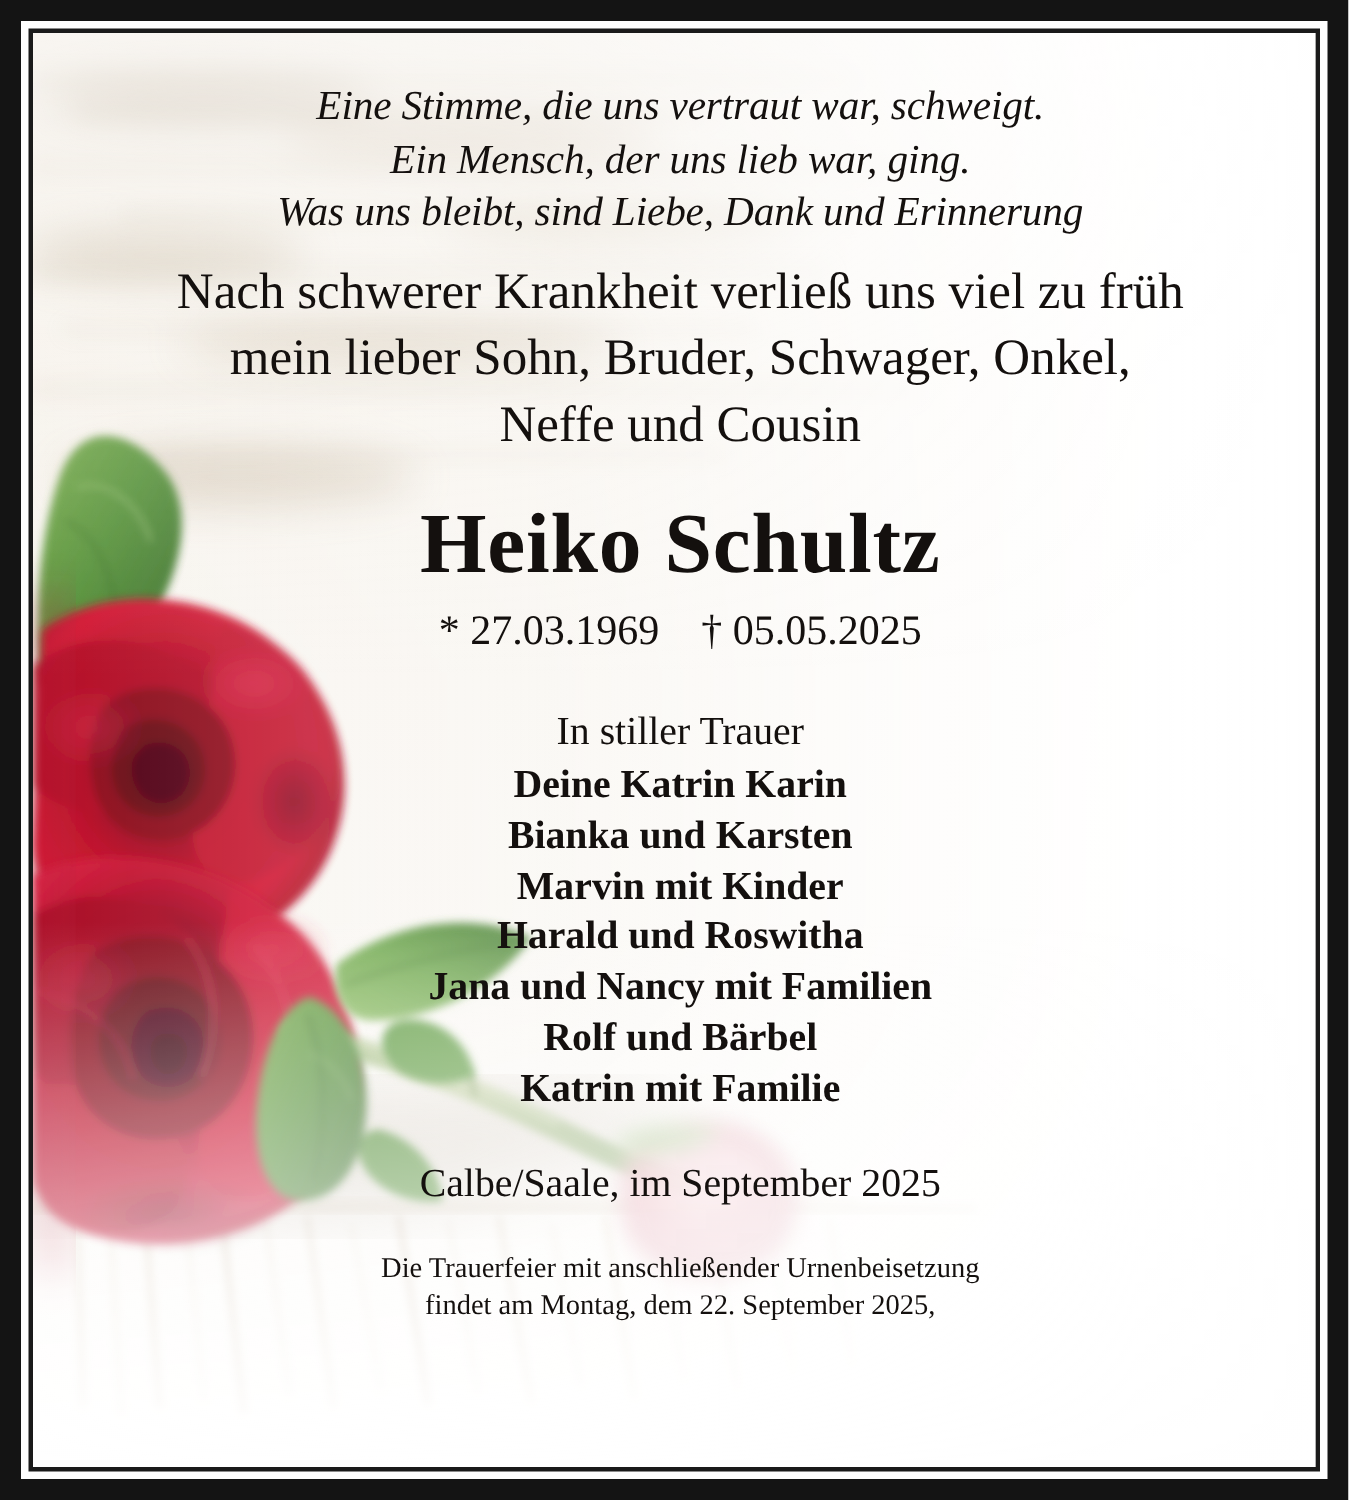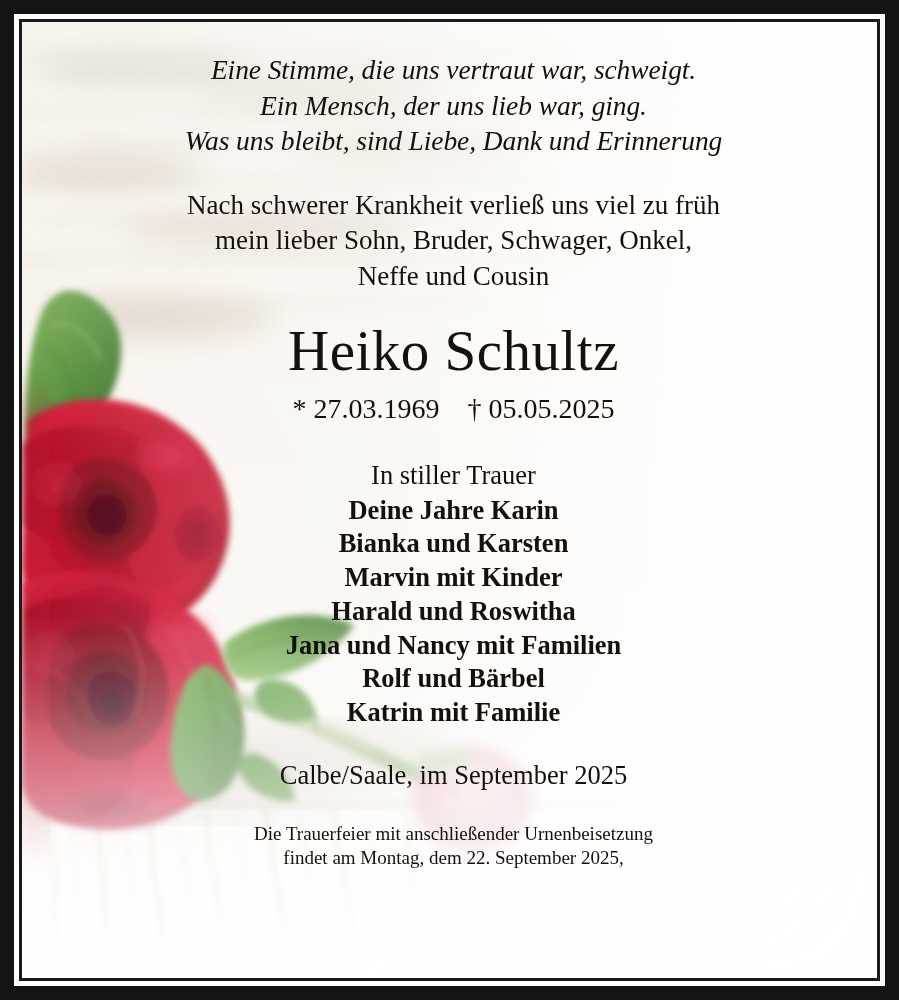--- a/index.html
+++ b/index.html
@@ -71,28 +71,28 @@
   .poem {
     font-style: italic;
     font-size: 27.5px;
     line-height: 1.295;
     letter-spacing: -0.1px;
     margin-top: 8px;
   }
   .poem div { white-space: nowrap; }
 
   .intro {
-    font-size: 27px;
+    font-size: 34px;
     line-height: 1.31;
-    margin-top: 29px;
+    margin-top: 14px;
   }
   .intro div { white-space: nowrap; }
 
   .name {
-    font-weight: normal;
+    font-weight: bold;
     font-size: 57px;
     line-height: 1;
     letter-spacing: 0.5px;
     margin-top: 28px;
   }
 
   .dates {
     font-size: 28px;
     line-height: 1;
     margin-top: 16px;
@@ -403,21 +403,21 @@
           <div>Neffe und Cousin</div>
         </div>
 
         <div class="name">Heiko Schultz</div>
 
         <div class="dates">* 27.03.1969    † 05.05.2025</div>
 
         <div class="mourn-head">In stiller Trauer</div>
 
         <div class="mourners">
-          <div>Deine Jahre Karin</div>
+          <div>Deine Katrin Karin</div>
           <div>Bianka und Karsten</div>
           <div>Marvin mit Kinder</div>
           <div>Harald und Roswitha</div>
           <div>Jana und Nancy mit Familien</div>
           <div>Rolf und Bärbel</div>
           <div>Katrin mit Familie</div>
         </div>
 
         <div class="place">Calbe/Saale, im September 2025</div>
 

